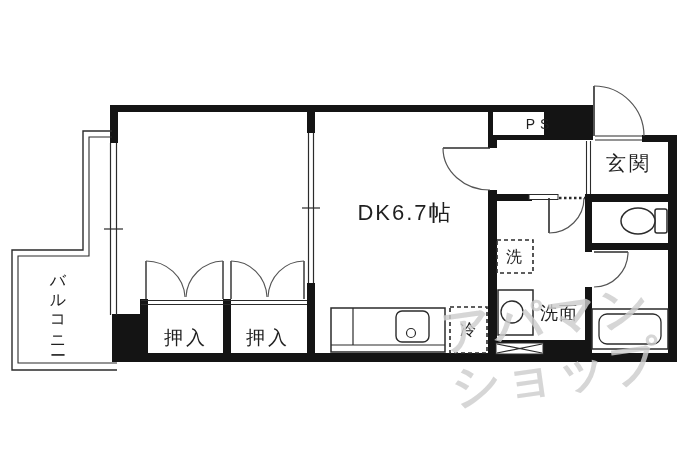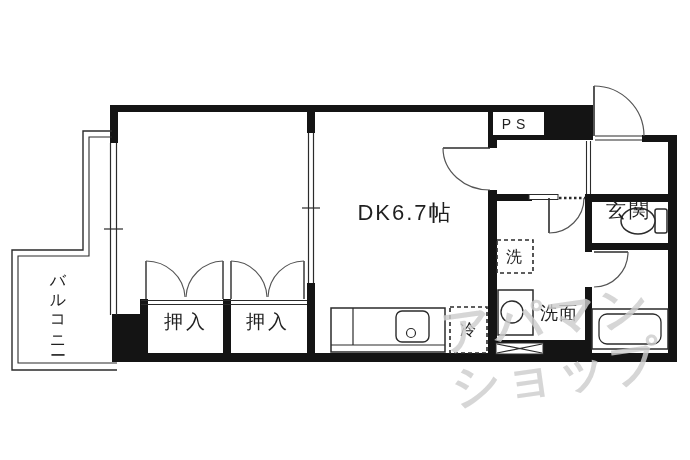--- a/index.html
+++ b/index.html
@@ -6,21 +6,21 @@
   #stage{
     position:relative;width:690px;height:460px;background:#ffffff;overflow:hidden;
     font-family:"Liberation Sans","DejaVu Sans",sans-serif;color:#1a1a1a;
   }
   #plan-svg{position:absolute;left:0;top:0;z-index:1;}
   .lbl{
     position:absolute;z-index:3;white-space:nowrap;color:#1f1f1f;
     transform:translate(-50%,-50%);line-height:1;
   }
   .lbl-room{font-size:22px;letter-spacing:2px;}
-  .lbl-mid{font-size:19px;letter-spacing:3px;}
+  .lbl-mid{font-size:19px;letter-spacing:3px;margin-top:16px;}
   .lbl-genkan{font-size:20px;letter-spacing:3px;}
   .lbl-small{font-size:16px;letter-spacing:0px;}
   .lbl-ps{font-size:14px;letter-spacing:5px;}
   .lbl-senmen{font-size:18px;letter-spacing:1px;}
   .lbl-balcony{
     font-size:16px;letter-spacing:3px;
     writing-mode:vertical-rl;text-orientation:upright;
   }
   .wm{
     position:absolute;z-index:10;white-space:nowrap;
@@ -142,22 +142,22 @@
     </g>
     <g>
       <rect x="496" y="343" width="47" height="11" fill="#ffffff" stroke="#2b2b2b" stroke-width="1"></rect>
       <path d="M497 344 L542 353 M497 353 L542 344" fill="none" stroke="#2b2b2b" stroke-width="1.2"></path>
     </g>
   </svg>
 
   <div class="lbl lbl-room" style="left:405px;top:213px;">DK6.7帖</div>
   <div class="lbl lbl-mid" style="left:186px;top:321px;">押入</div>
   <div class="lbl lbl-mid" style="left:268px;top:321px;">押入</div>
-  <div class="lbl lbl-genkan" style="left:629px;top:163px;margin-top:47px;">玄関</div>
-  <div class="lbl lbl-ps" style="left:516px;top:124px;">PS</div>
+  <div class="lbl lbl-genkan" style="left:629px;top:163px;">玄関</div>
+  <div class="lbl lbl-ps" style="left:540px;top:124px;">PS</div>
   <div class="lbl lbl-small" style="left:514px;top:257px;">洗</div>
   <div class="lbl lbl-senmen" style="left:559px;top:313px;">洗面</div>
   <div class="lbl lbl-small" style="left:468px;top:330px;">冷</div>
   <div class="lbl lbl-balcony" style="left:58px;top:306px;">バルコニー</div>
 
   <div class="wm" style="left:547px;top:319px;">アパマン</div>
   <div class="wm" style="left:557px;top:374px;">ショップ</div>
 
 </div>
 

